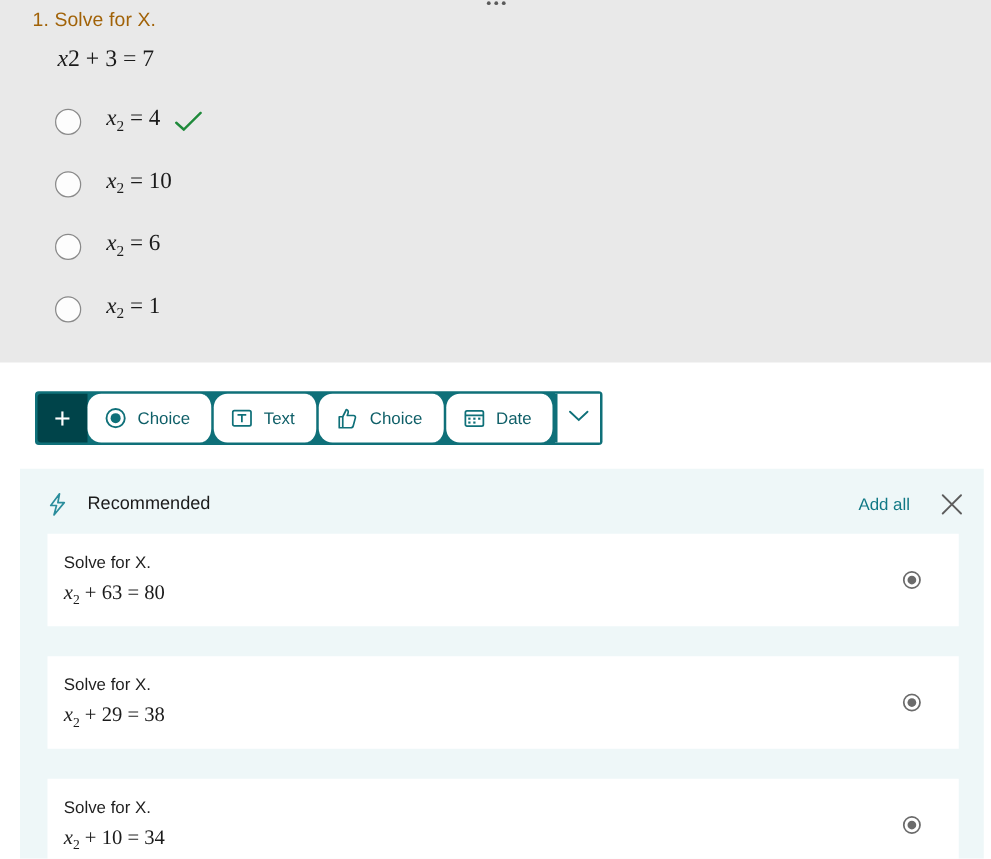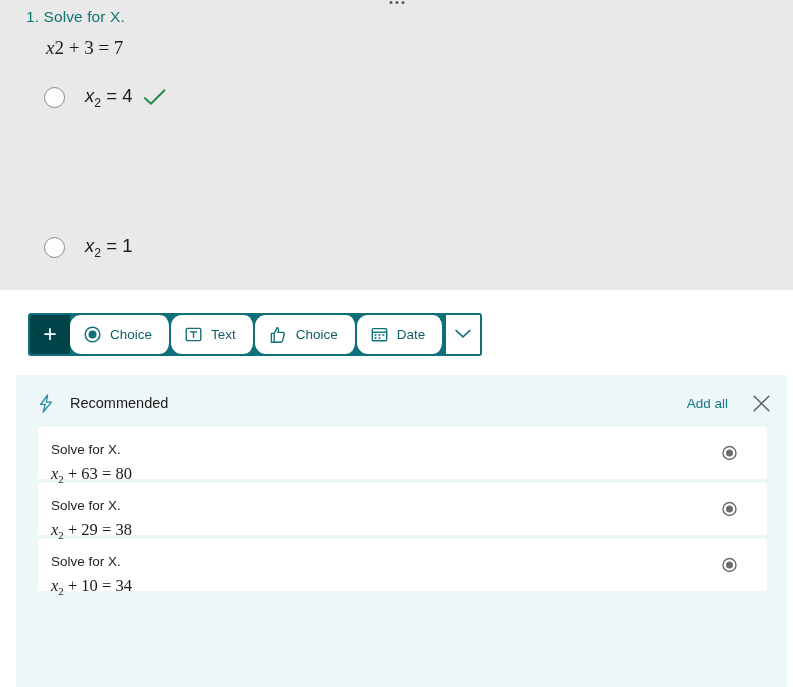--- a/index.html
+++ b/index.html
@@ -34,21 +34,21 @@
   .ellipsis-handle span {
     width: 3px; height: 3px;
     background: #5a5a5a;
     border-radius: 50%;
     display: block;
   }
   .q-title {
     position: absolute;
     left: 26px; top: 8px;
     font-size: 15.5px;
-    color: #0f766e;
+    color: #a16207;
     letter-spacing: .1px;
     white-space: nowrap;
   }
   .q-equation {
     position: absolute;
     left: 46px; top: 37px;
     font-family: "Liberation Serif", serif;
     font-size: 19px;
     color: #1b1b1b;
   }
@@ -68,21 +68,21 @@
 
   .radio-empty {
     width: 21px; height: 21px;
     border: 1.4px solid #8a8a8a;
     border-radius: 50%;
     background: #fdfdfd;
     flex: 0 0 auto;
     cursor: pointer;
   }
   .option-text {
-    font-family: Liberation Sans, sans-serif;
+    font-family: Liberation Serif, serif;
     font-size: 18.5px;
     color: #1b1b1b;
     margin-left: 20px;
     white-space: nowrap;
   }
   .option-text .ital { font-style: italic; }
   .option-text sub { font-size: 0.66em; }
   .correct-check {
     margin-left: 12px;
     display: inline-flex;
@@ -174,22 +174,22 @@
   }
   .close-x { display: flex; align-items: center; cursor: pointer; }
 
   .rec-cards {
     position: absolute;
     left: 22px; top: 52px;
     width: 729px;
   }
   .rec-card {
     background: #ffffff;
-    height: 52px;
-    margin-bottom: 4px;
+    height: 74px;
+    margin-bottom: 24px;
     position: relative;
     cursor: pointer;
     padding: 13px 0 15px 13px;
   }
   .rc-title {
     font-size: 13.5px;
     color: #1f1f1f;
     line-height: 1.45;
   }
   .rc-eq {
@@ -229,21 +229,33 @@
     <div class="option-text">
       <span class="ital">x</span><sub>2</sub><span> = 4</span>
     </div>
     <span class="correct-check">
       <svg width="22" height="16" viewBox="0 0 22 16">
           <path d="M1 9.2 L7 14.6 L20.5 1.3" fill="none" stroke="#1f8a3b" stroke-width="1.9" stroke-linecap="round"></path>
         </svg>
     </span>
   </div>
 
-
+  <div class="option-row o1">
+    <div class="radio-empty"></div>
+    <div class="option-text">
+      <span class="ital">x</span><sub>2</sub><span> = 10</span>
+    </div>
+  </div>
+
+  <div class="option-row o2">
+    <div class="radio-empty"></div>
+    <div class="option-text">
+      <span class="ital">x</span><sub>2</sub><span> = 6</span>
+    </div>
+  </div>
 
   <div class="option-row o3">
     <div class="radio-empty"></div>
     <div class="option-text">
       <span class="ital">x</span><sub>2</sub><span> = 1</span>
     </div>
   </div>
 </div>
 
 <div class="toolbar-wrap">

